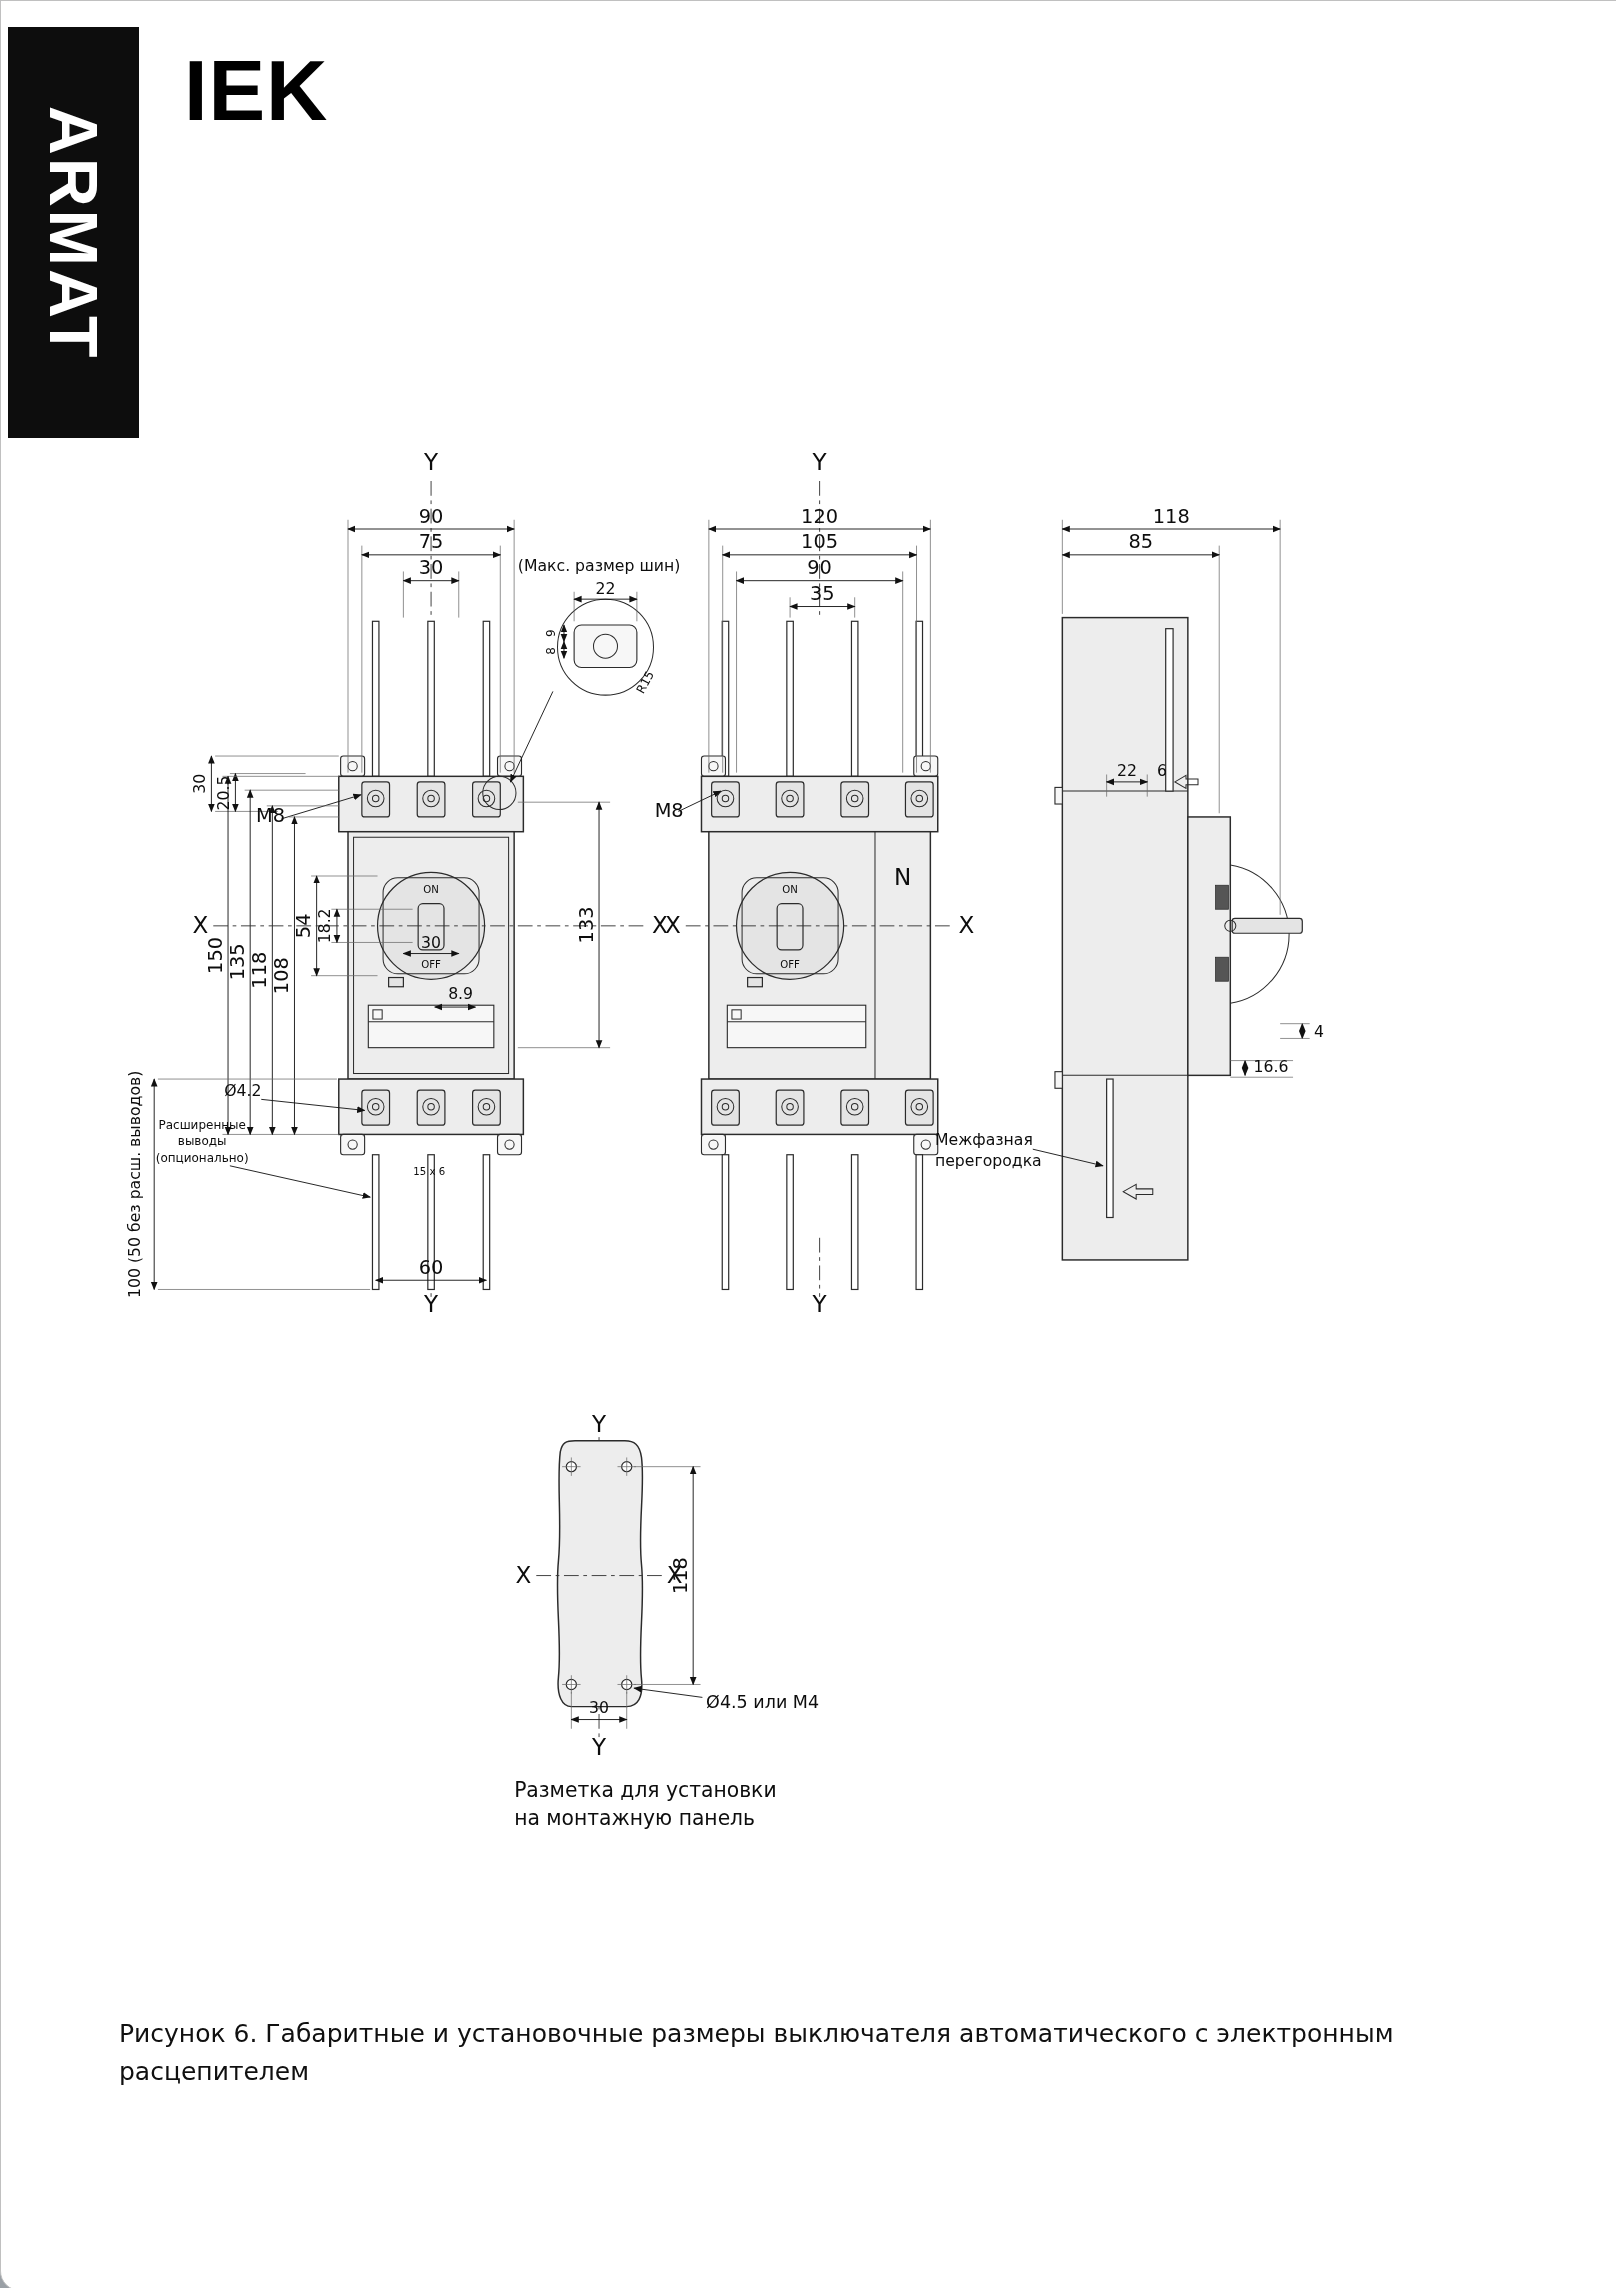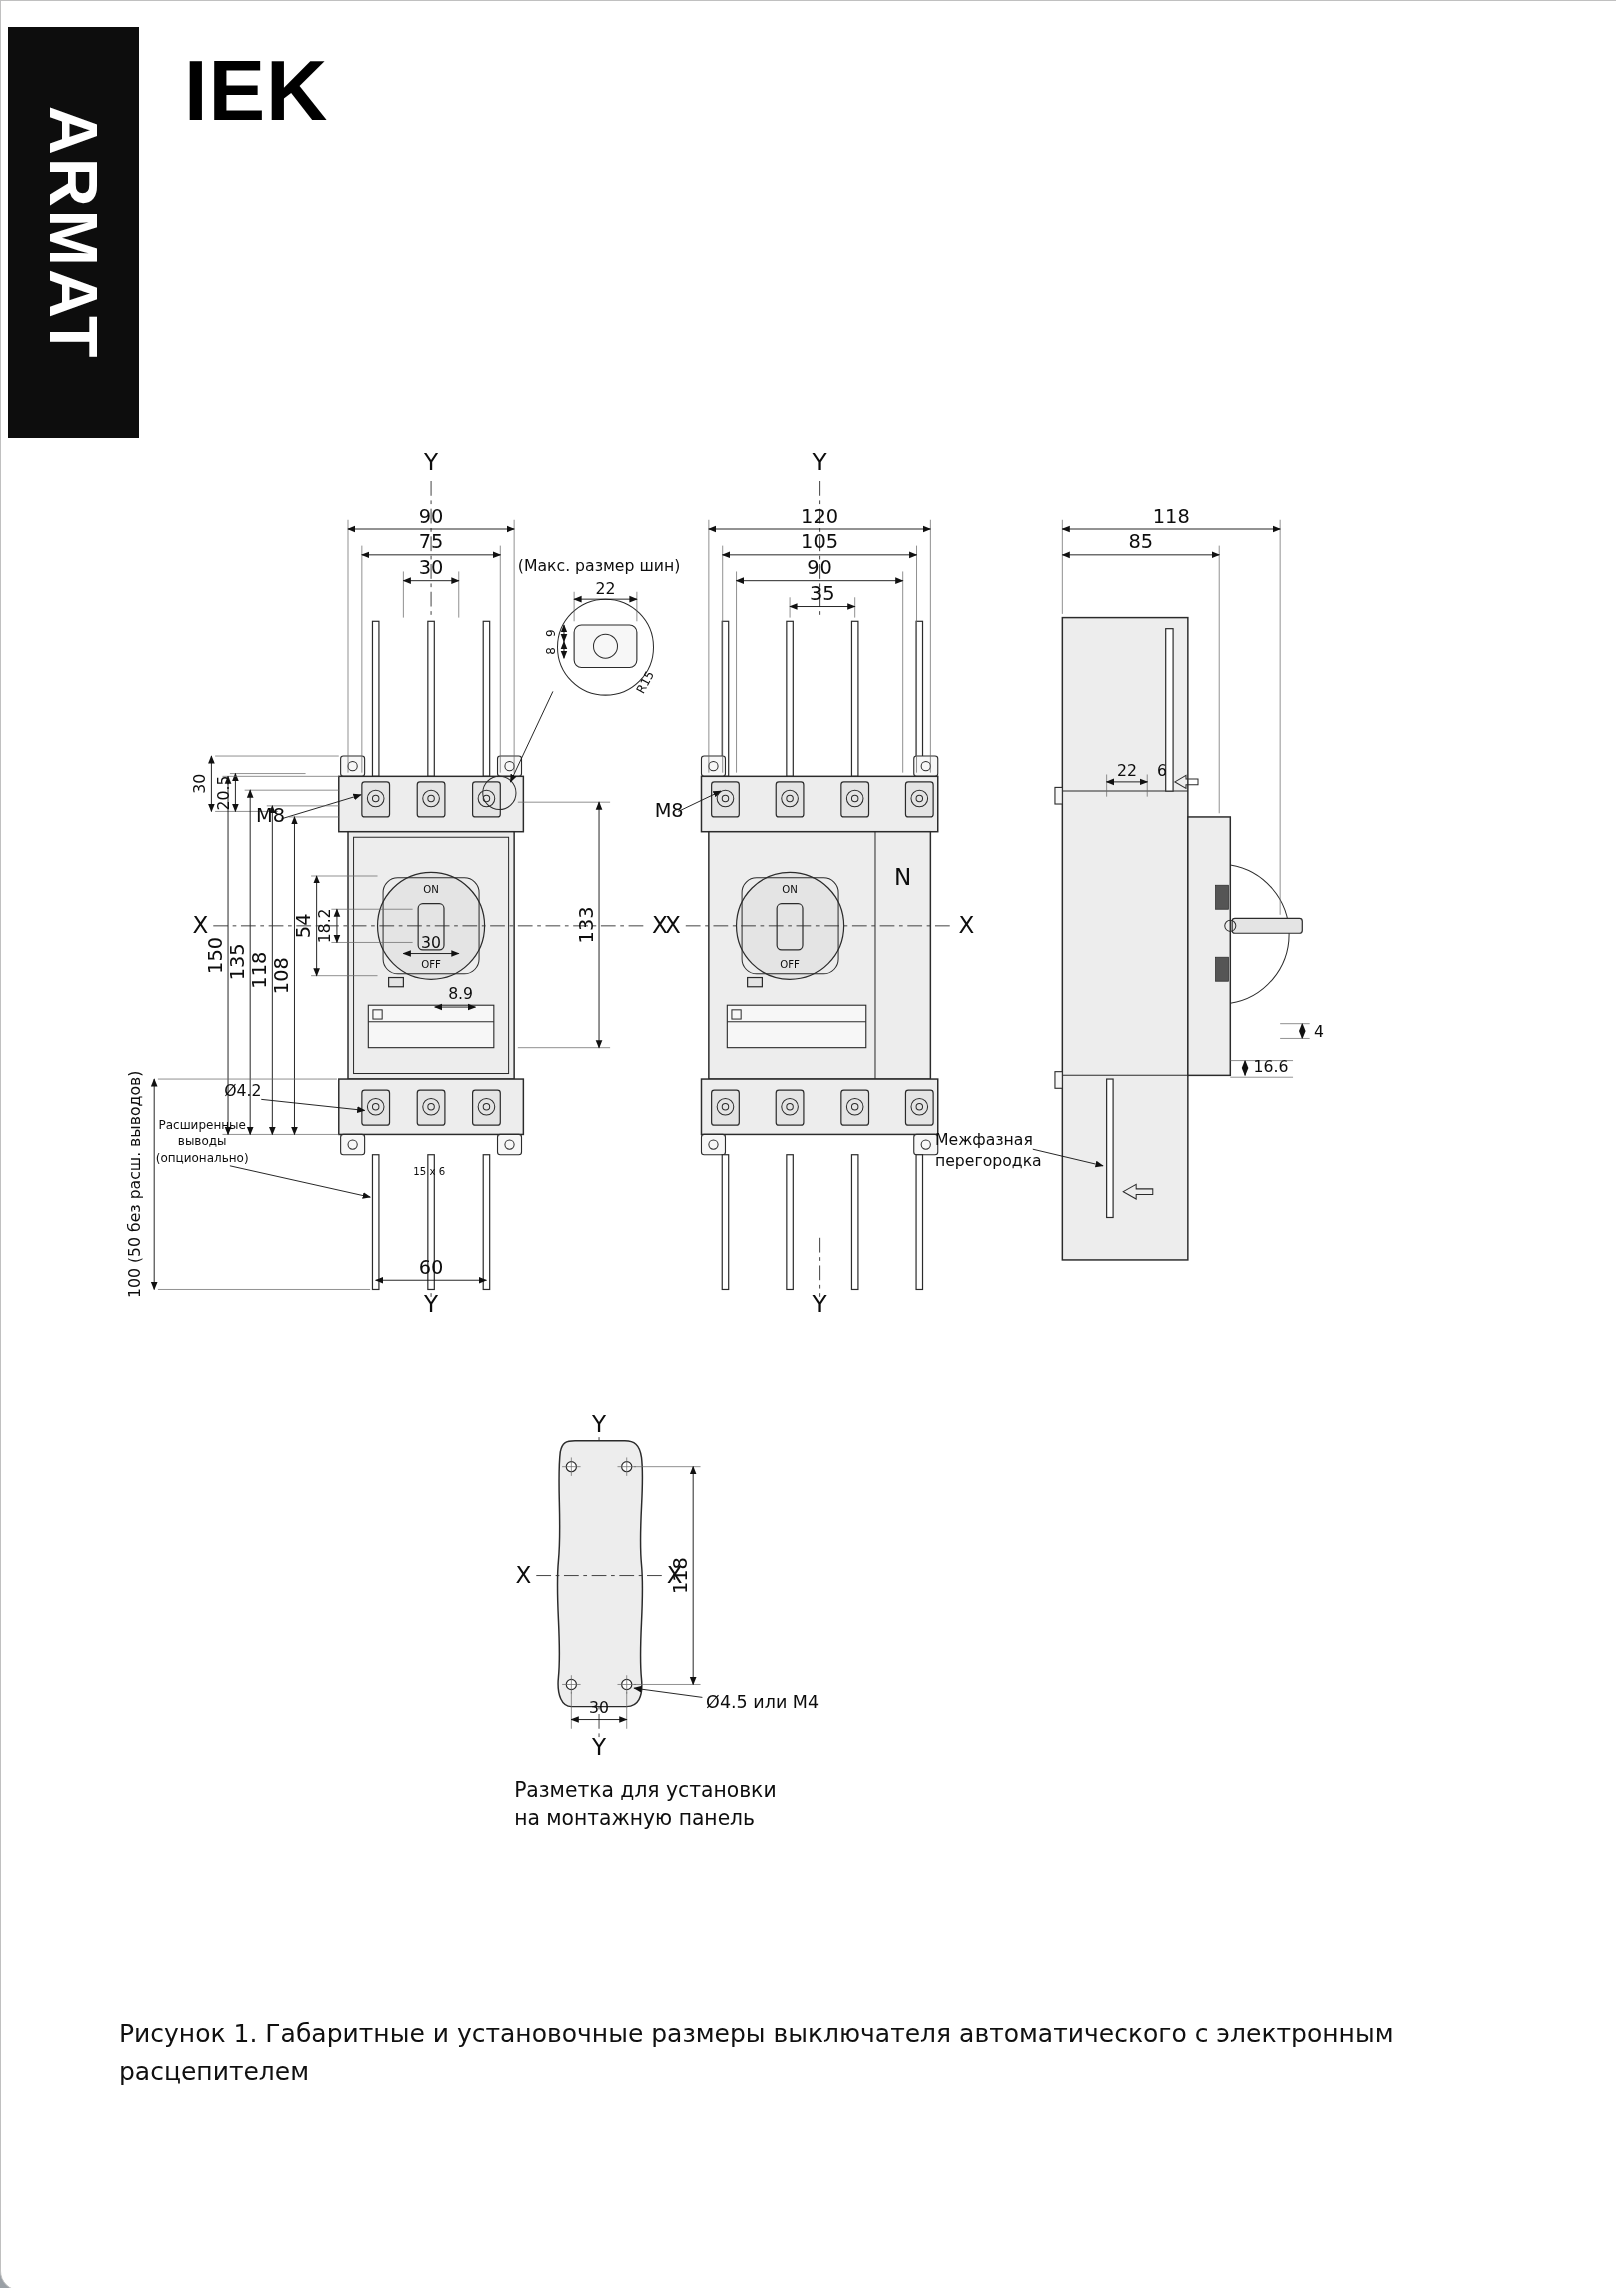--- a/index.html
+++ b/index.html
@@ -366,17 +366,17 @@
       <text class="d" transform="rotate(-90 743 1706)" x="743" y="1706">118</text>
       <text class="notel" x="764" y="1850" style="font-size:19px">Ø4.5 или M4</text>
       <text class="ds" x="648" y="1855">30</text>
       <text class="ax" x="648" y="1900">Y</text>
       <text style="font-size:22px" x="556" y="1946">Разметка для установки</text>
       <text style="font-size:22px" x="556" y="1976">на монтажную панель</text>
     </g>
   </svg>
 
   <div class="caption">
-    <div>Рисунок 1. Габаритные и установочные размеры выключателя автоматического с электронным расцепителем</div>
+    <div>Рисунок 6. Габаритные и установочные размеры выключателя автоматического с электронным расцепителем</div>
   </div>
 
 </div>
 
 
 </body></html>

